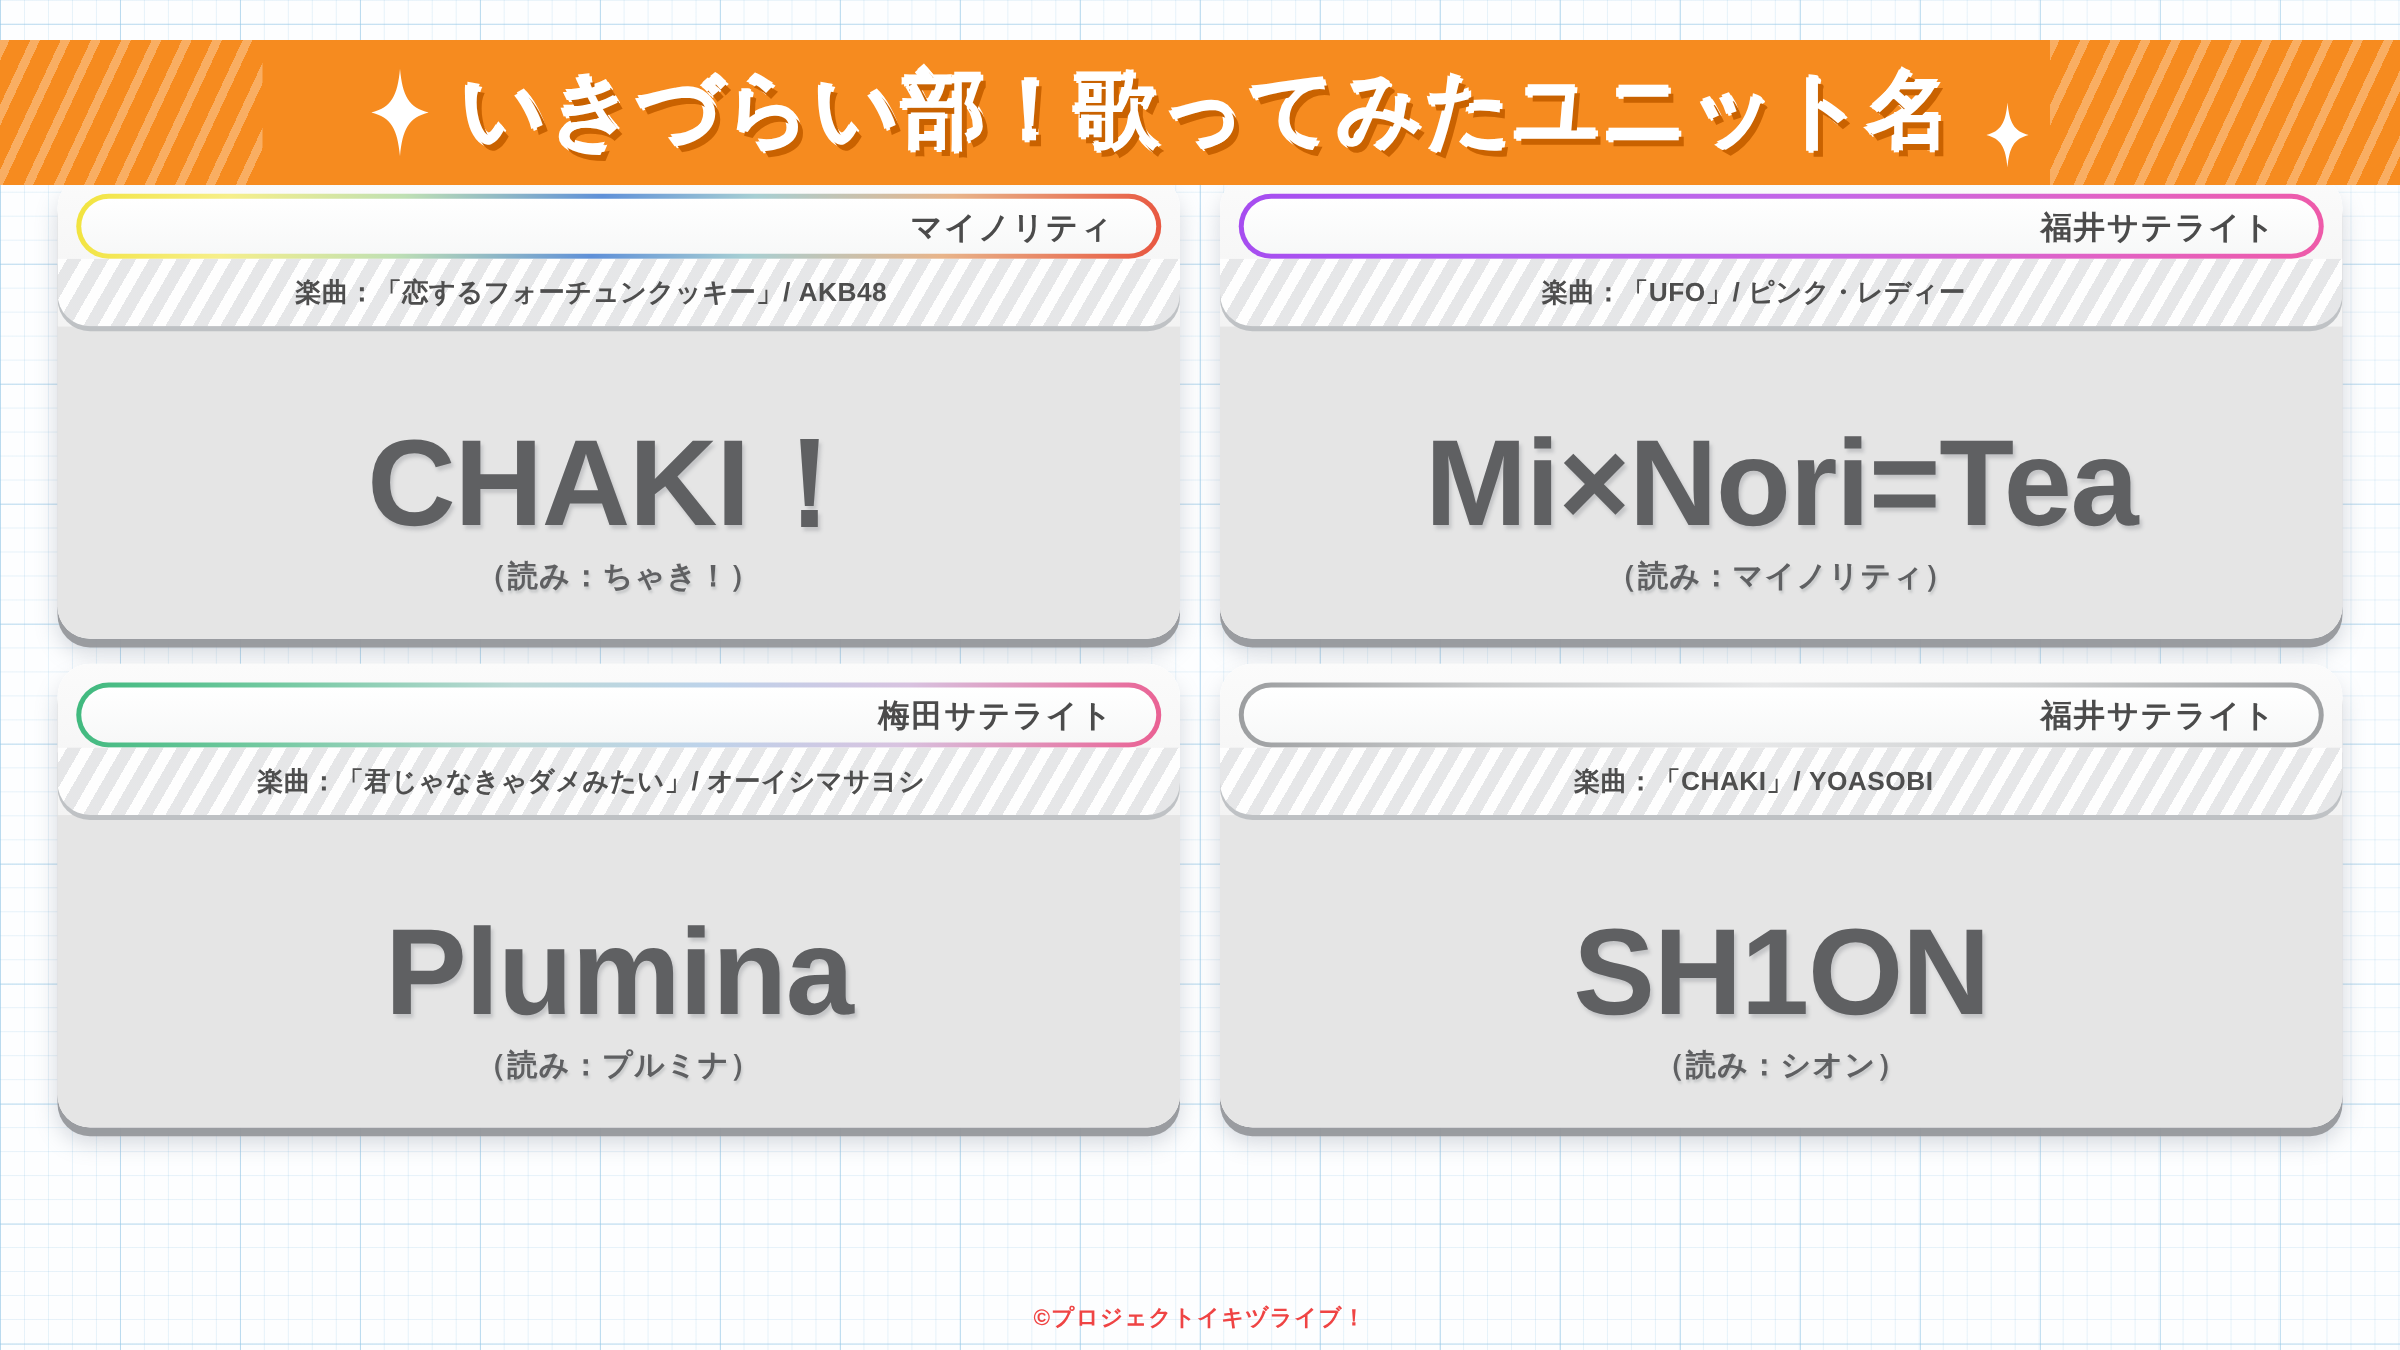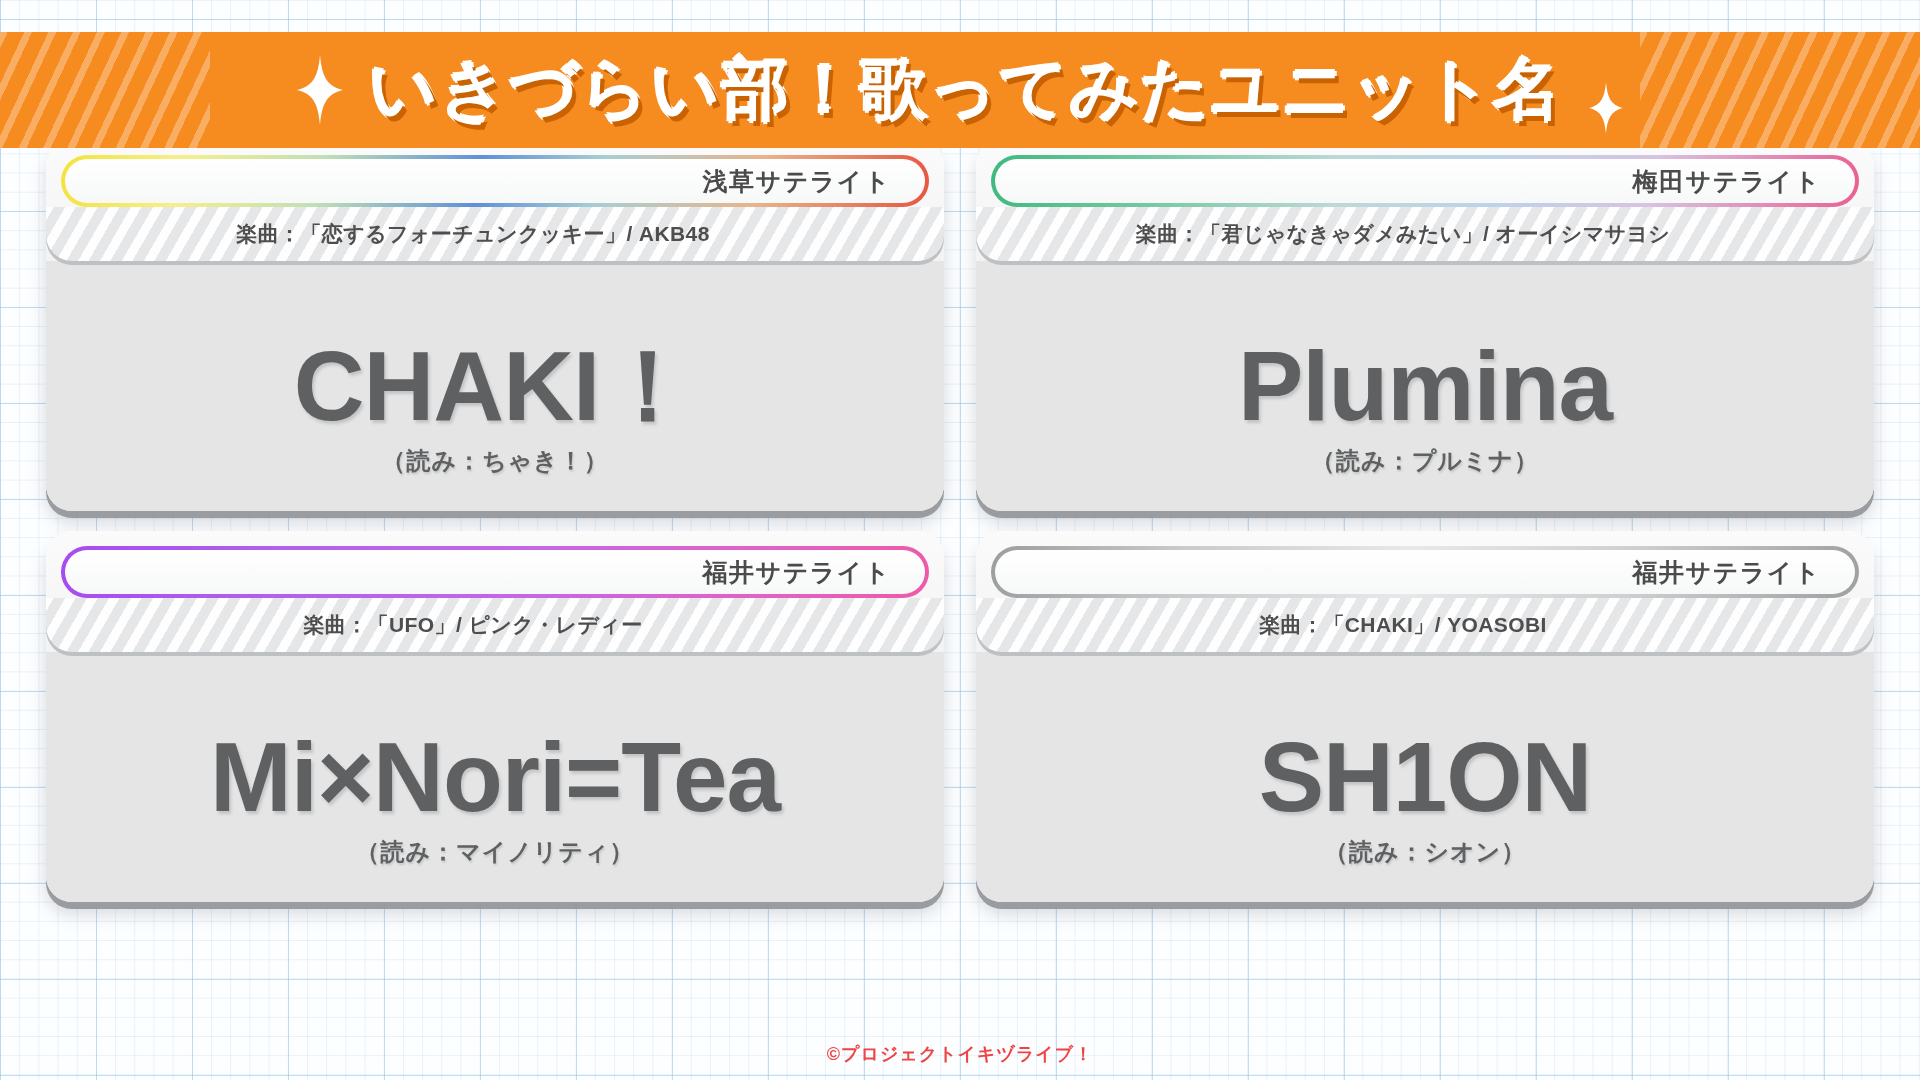--- a/index.html
+++ b/index.html
@@ -213,64 +213,64 @@
     </span>
   </div>
 </div>
 
 <div id="grid">
 
   <div class="card">
     <div class="card-top">
       <div class="pill" style="background: linear-gradient(100deg, rgb(242, 227, 60) 0%, rgb(246, 239, 138) 14%, rgb(191, 224, 180) 30%, rgb(95, 144, 216) 48%, rgb(167, 207, 211) 62%, rgb(232, 180, 138) 80%, rgb(232, 85, 63) 100%);">
         <div class="pill-inner">
-          <span class="pill-label">浅草サテライト</span>
+          <span class="pill-label">マイノリティ</span>
         </div>
       </div>
       <div class="song-strip">
         <span class="song-label">楽曲：「恋するフォーチュンクッキー」/ AKB48</span>
       </div>
     </div>
     <div class="card-body">
       <div class="unit-name">CHAKI！</div>
       <div class="unit-reading">（読み：ちゃき！）</div>
     </div>
   </div>
 
   <div class="card">
     <div class="card-top">
+      <div class="pill" style="background: linear-gradient(100deg, rgb(166, 76, 240) 0%, rgb(176, 97, 239) 25%, rgb(198, 103, 230) 55%, rgb(226, 98, 196) 80%, rgb(238, 90, 168) 100%);">
+        <div class="pill-inner">
+          <span class="pill-label">福井サテライト</span>
+        </div>
+      </div>
+      <div class="song-strip">
+        <span class="song-label">楽曲：「UFO」/ ピンク・レディー</span>
+      </div>
+    </div>
+    <div class="card-body">
+      <div class="unit-name">Mi×Nori=Tea</div>
+      <div class="unit-reading">（読み：マイノリティ）</div>
+    </div>
+  </div>
+
+  <div class="card">
+    <div class="card-top">
       <div class="pill" style="background: linear-gradient(100deg, rgb(63, 185, 126) 0%, rgb(114, 201, 160) 18%, rgb(188, 217, 214) 40%, rgb(189, 211, 234) 58%, rgb(216, 195, 224) 76%, rgb(234, 95, 146) 100%);">
         <div class="pill-inner">
           <span class="pill-label">梅田サテライト</span>
         </div>
       </div>
       <div class="song-strip">
         <span class="song-label">楽曲：「君じゃなきゃダメみたい」/ オーイシマサヨシ</span>
       </div>
     </div>
     <div class="card-body">
       <div class="unit-name">Plumina</div>
       <div class="unit-reading">（読み：プルミナ）</div>
-    </div>
-  </div>
-
-  <div class="card">
-    <div class="card-top">
-      <div class="pill" style="background: linear-gradient(100deg, rgb(166, 76, 240) 0%, rgb(176, 97, 239) 25%, rgb(198, 103, 230) 55%, rgb(226, 98, 196) 80%, rgb(238, 90, 168) 100%);">
-        <div class="pill-inner">
-          <span class="pill-label">福井サテライト</span>
-        </div>
-      </div>
-      <div class="song-strip">
-        <span class="song-label">楽曲：「UFO」/ ピンク・レディー</span>
-      </div>
-    </div>
-    <div class="card-body">
-      <div class="unit-name">Mi×Nori=Tea</div>
-      <div class="unit-reading">（読み：マイノリティ）</div>
     </div>
   </div>
 
   <div class="card">
     <div class="card-top">
       <div class="pill" style="background: linear-gradient(100deg, rgb(155, 157, 159) 0%, rgb(200, 202, 203) 22%, rgb(231, 232, 233) 48%, rgb(207, 209, 210) 72%, rgb(158, 160, 162) 100%);">
         <div class="pill-inner">
           <span class="pill-label">福井サテライト</span>
         </div>
       </div>

